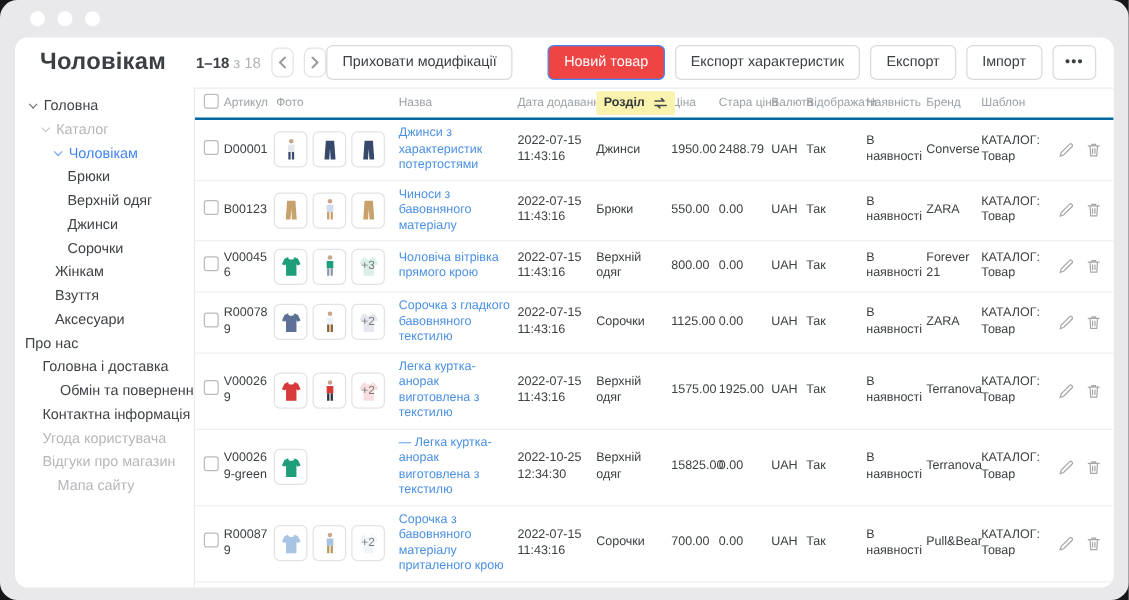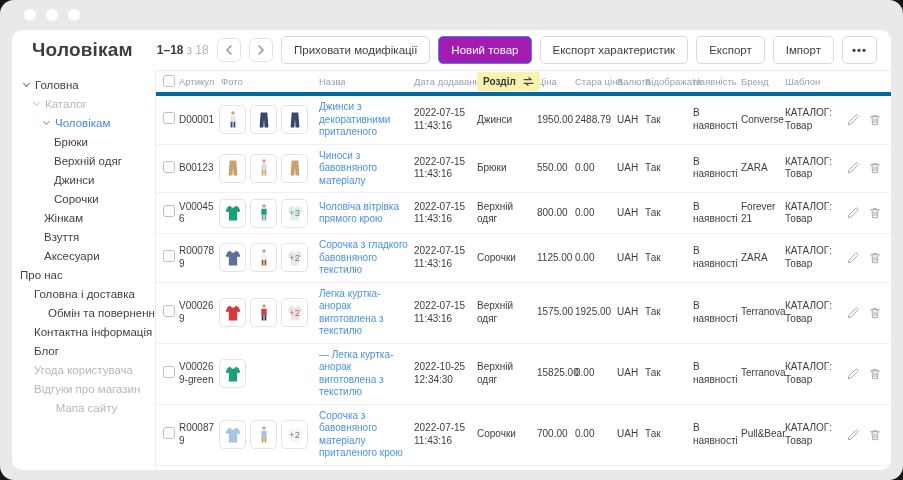--- a/index.html
+++ b/index.html
@@ -11,34 +11,34 @@
   .panel { position:absolute; left:12px; right:12px; top:30px; bottom:10px; background:#fff; border-radius:10px; overflow:hidden; display:flex; flex-direction:column; }
 
   
   .topbar { height:40px; flex:0 0 40px; display:flex; align-items:center; padding:0 14px 0 20px; }
   .title { font-size:19px; font-weight:bold; color:#3b3f44; margin-right:24px; letter-spacing:.2px; }
   .pag { font-size:12px; color:#3b3f44; font-weight:bold; white-space:nowrap; }
   .pag .of { color:#b4b4b4; font-weight:normal; margin-left:3px; }
   .navbtn { width:24px; height:24px; border:1px solid #e3e3e3; border-radius:6px; background:#fff; color:#9a9a9a; display:flex; align-items:center; justify-content:center; margin-left:8px; cursor:pointer; }
   .actions { margin-left:auto; display:flex; gap:8px; align-items:center; }
   .btn { height:28px; padding:0 12px; border:1px solid #dadada; border-radius:5px; background:#fff; font-size:11.5px; color:#3b3f44; display:flex; align-items:center; white-space:nowrap; cursor:pointer; font-family:inherit; }
-  .btn.primary { background:#a21caf; border-color:#4285f4; color:#fff; }
+  .btn.primary { background:#ef4444; border-color:#4285f4; color:#fff;margin-left:20px; }
   .btn.morebtn { letter-spacing:1px; font-weight:bold; padding:0 9px; }
 
   
   .content { flex:1; display:flex; min-height:0; }
   .sidebar { width:143px; flex:0 0 143px; padding-top:5px; font-size:11.5px; color:#3f4347; overflow:hidden; }
   .side-item { height:19px; display:flex; align-items:center; cursor:pointer; white-space:nowrap; }
   .side-item .chev { width:5px; height:5px; border-right:1.4px solid currentColor; border-bottom:1.4px solid currentColor; transform:rotate(45deg); margin-right:6px; margin-top:-3px; flex:0 0 auto; opacity:.75; }
   .side-item.muted { color:#b5b7ba; }
   .side-item.active { color:#4285f4; }
 
   .table { flex:1; border-left:1px solid #ececec; border-top:1px solid #ececec; display:flex; flex-direction:column; min-width:0; overflow:hidden; }
   .grid { display:grid; grid-template-columns:20px 42px 98px 95px 63px 60px 38px 42px 28px 48px 48px 44px 68px 40px; }
-  .thead { color:#9ba1a6; font-size:9.5px; border-bottom:4px solid #0369a1; align-items:center; height:25px; flex:0 0 25px; }
+  .thead { color:#9ba1a6; font-size:9.5px; border-bottom:2px solid #0369a1; align-items:center; height:25px; flex:0 0 25px; }
   .th { padding:0 3px; white-space:nowrap; }
   .th-chip { background:#faf3ae; display:inline-flex; align-items:center; gap:7px; padding:4px 6px; border-radius:2px; color:#33373b; font-weight:bold; font-size:10px; position:relative; z-index:2; cursor:pointer; }
   .cb { width:12px; height:12px; border:1.5px solid #bcbcbc; border-radius:2.5px; display:inline-block; margin-left:4px; background:#fff; cursor:pointer; }
 
   .tbody { flex:1; overflow:hidden; font-size:10px; color:#3c4043; }
   .trow { border-bottom:1px solid #f0f0f0; align-items:center; padding:5px 0; min-height:41px; }
   .cell { padding:0 3px; line-height:1.25; }
   .sku { word-break:break-word; }
   .photos { display:flex; gap:4px; padding:0 1px; }
   .thumb { width:27px; height:29px; border:1px solid #e3e3e3; border-radius:5px; background:#fff; display:flex; align-items:center; justify-content:center; position:relative; overflow:hidden; flex:0 0 auto; }
@@ -125,30 +125,27 @@
           </div>
           <div class="side-item" style="padding-left: 22px;">
             <span>Головна і доставка</span>
           </div>
           <div class="side-item" style="padding-left: 36px;">
             <span>Обмін та повернення</span>
           </div>
           <div class="side-item" style="padding-left: 22px;">
             <span>Контактна інформація</span>
           </div>
-          <div class="side-item" style="padding-left: 22px;">
-            <span>Блог</span>
-          </div>
           <div class="side-item muted" style="padding-left: 22px;">
             <span>Угода користувача</span>
           </div>
           <div class="side-item muted" style="padding-left: 22px;">
             <span>Відгуки про магазин</span>
           </div>
-          <div class="side-item muted" style="padding-left: 6px; justify-content: center;">
+          <div class="side-item muted" style="padding-left: 34px;">
             <span>Мапа сайту</span>
           </div>
         </div>
       <div class="table">
         <div class="grid thead">
           <div class="th"><span class="cb"></span></div>
           <div class="th">Артикул</div>
           <div class="th">Фото</div>
           <div class="th">Назва</div>
           <div class="th">Дата додавання</div>
@@ -185,21 +182,21 @@
                   <svg viewBox="0 0 24 24">
                     <path d="M8 3h8l1.3 18h-4.6L12 10.8 11.3 21H6.7Z" fill="#36496a"></path>
                   </svg>
                 </div>
                 <div class="thumb">
                   <svg viewBox="0 0 24 24">
                     <path d="M8 3h8l1.3 18h-4.6L12 10.8 11.3 21H6.7Z" fill="#36496a"></path>
                   </svg>
                 </div>
               </div>
-    <div class="cell name">Джинси з декоративними приталеного</div>
+    <div class="cell name">Джинси з характеристик потертостями</div>
     <div class="cell">2022-07-15 11:43:16</div>
     <div class="cell">Джинси</div>
     <div class="cell num">1950.00</div>
     <div class="cell num">2488.79</div>
     <div class="cell">UAH</div>
     <div class="cell">Так</div>
     <div class="cell">В наявності</div>
     <div class="cell">Converse</div>
     <div class="cell">КАТАЛОГ: Товар</div>
     <div class="cell rowactions">

